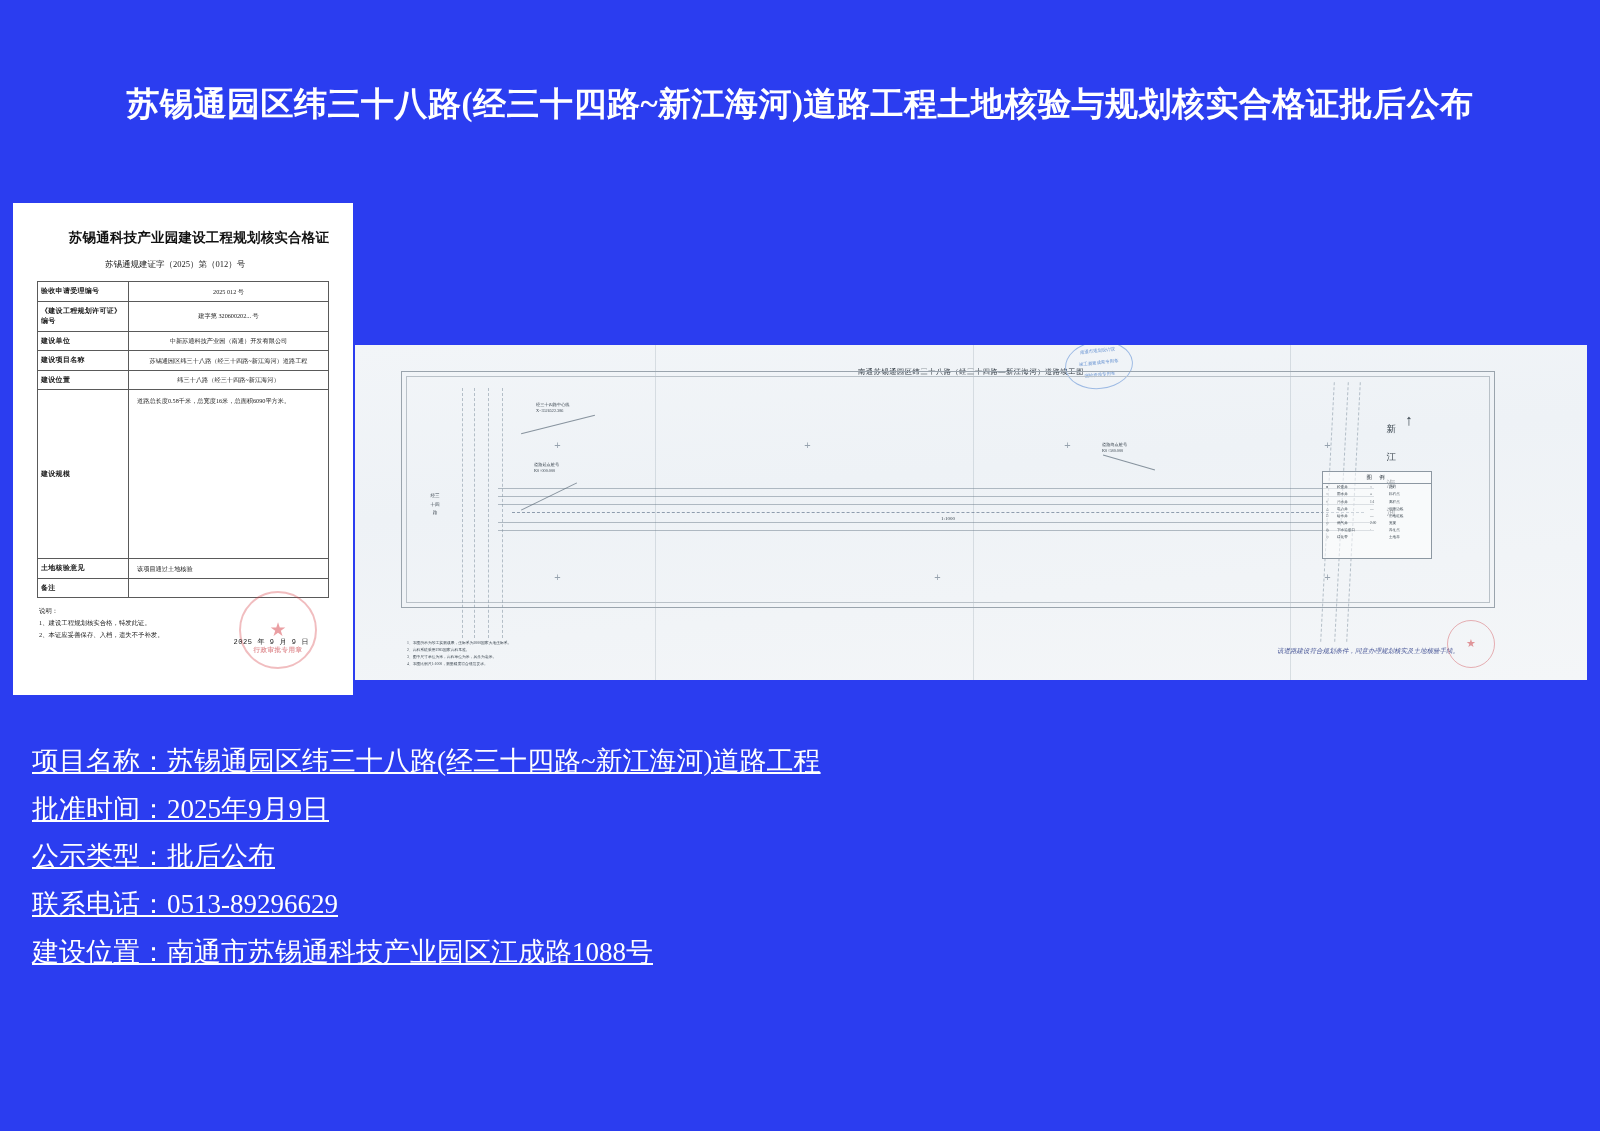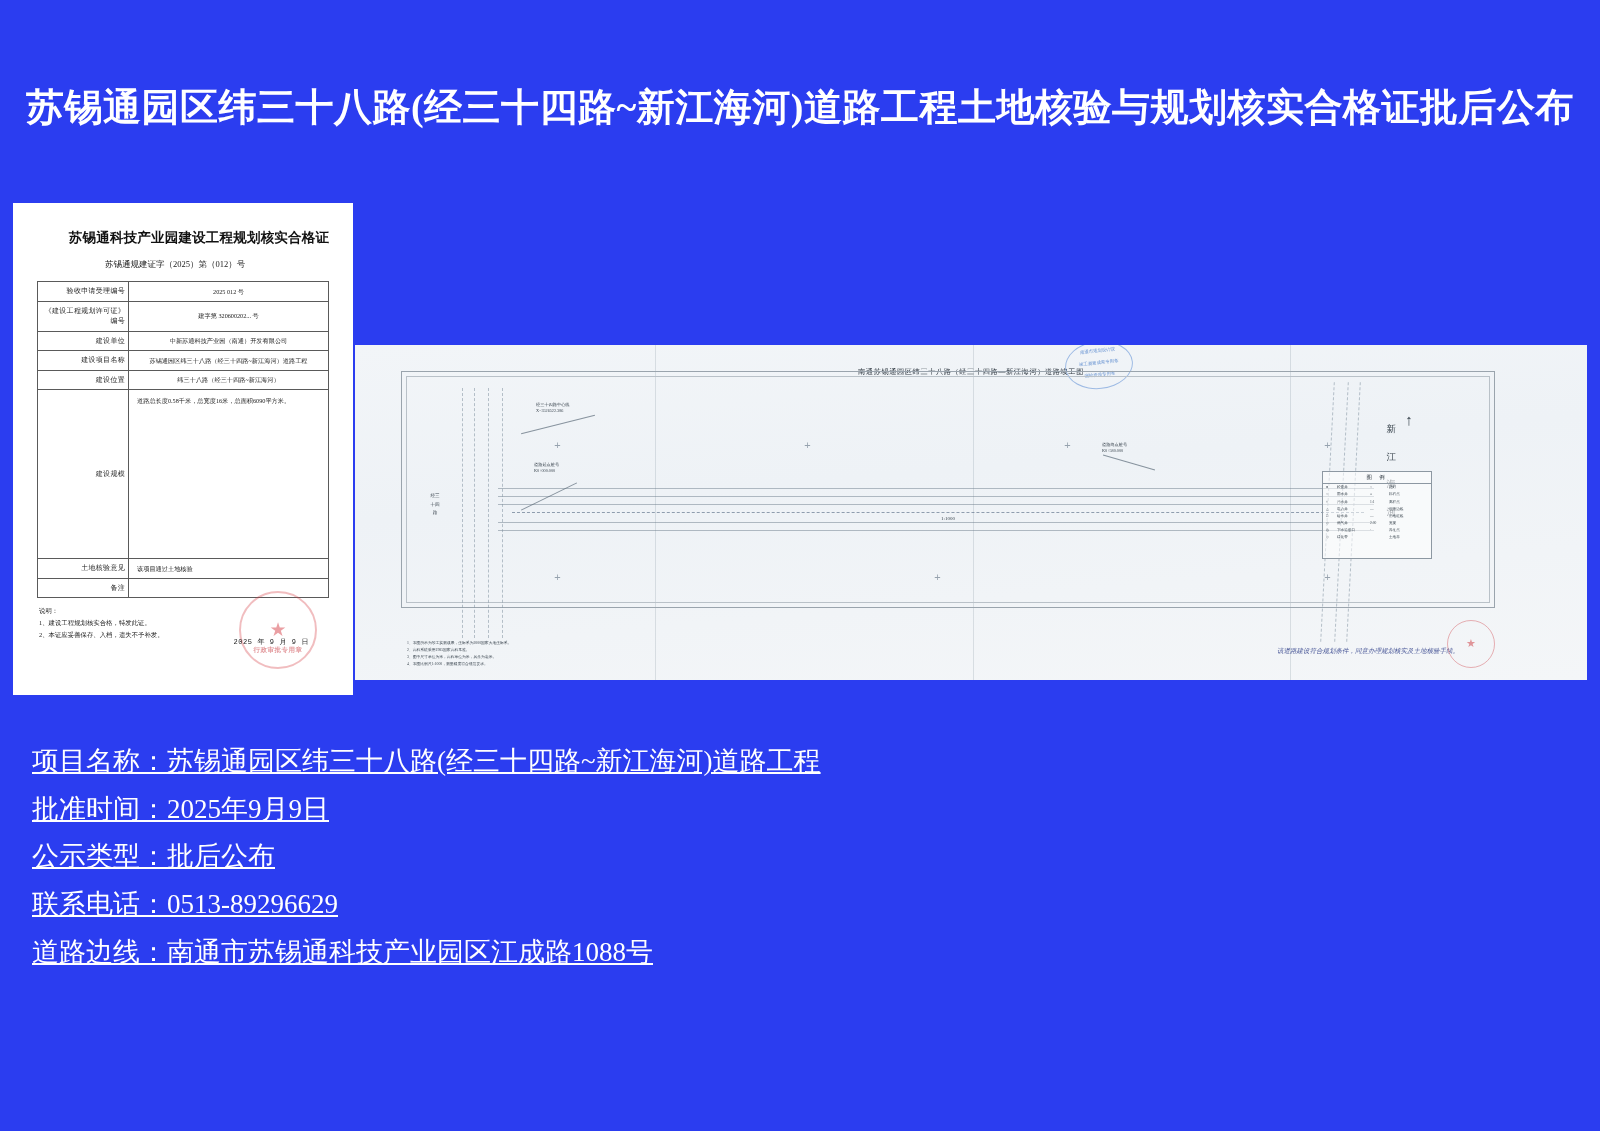--- a/index.html
+++ b/index.html
@@ -16,21 +16,21 @@
   }
 
   
   #page-title {
     position: absolute;
     left: 0;
     top: 84px;
     width: 1600px;
     text-align: center;
     color: #FFFFFF;
-    font-size: 38px;
+    font-size: 33px;
     font-weight: 700;
     letter-spacing: 0.5px;
     line-height: 1.25;
     white-space: nowrap;
     font-family: "Liberation Serif", serif;
   }
 
   
   #certificate {
     position: absolute;
@@ -68,23 +68,23 @@
   }
   .cert-table td {
     border: 1px solid #5a5a5a;
     font-size: 6.2px;
     color: #1b1b1b;
     padding: 4px 3px;
     line-height: 1.5;
   }
   .cert-lbl {
     width: 84px;
-    text-align: right;
+    text-align: left;
     font-size: 7px !important;
-    font-weight: 400;
+    font-weight: 700;
     letter-spacing: 0.3px;
   }
   .cert-val {
     text-align: center;
   }
   .cert-val-left {
     text-align: left;
     padding-left: 8px !important;
   }
   .row-tall-lbl { height: 160px; vertical-align: middle; }
@@ -589,17 +589,17 @@
 
   <div class="info-line">
     <span class="info-label">公示类型：</span><span>批后公布</span>
   </div>
 
   <div class="info-line">
     <span class="info-label">联系电话：</span><span>0513-89296629</span>
   </div>
 
   <div class="info-line">
-    <span class="info-label">道路边线：</span><span>南通市苏锡通科技产业园区江成路1088号</span>
+    <span class="info-label">建设位置：</span><span>南通市苏锡通科技产业园区江成路1088号</span>
   </div>
 
 
 </div>
 
 </body></html>

